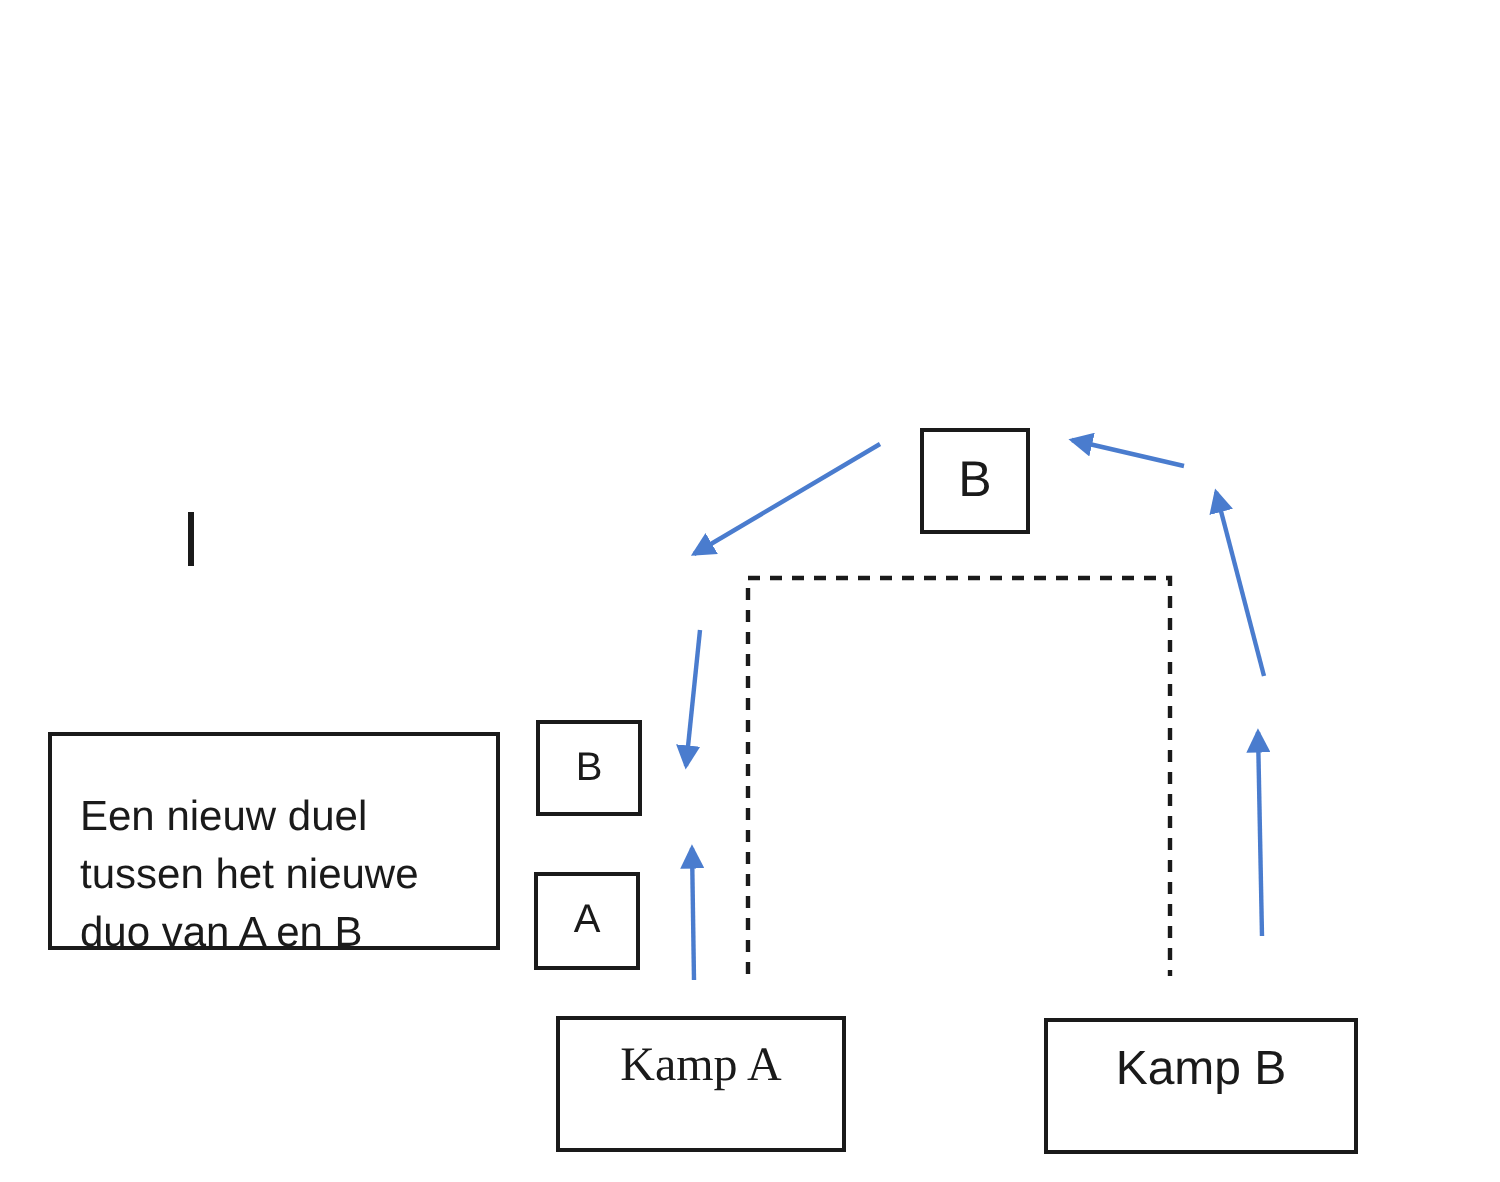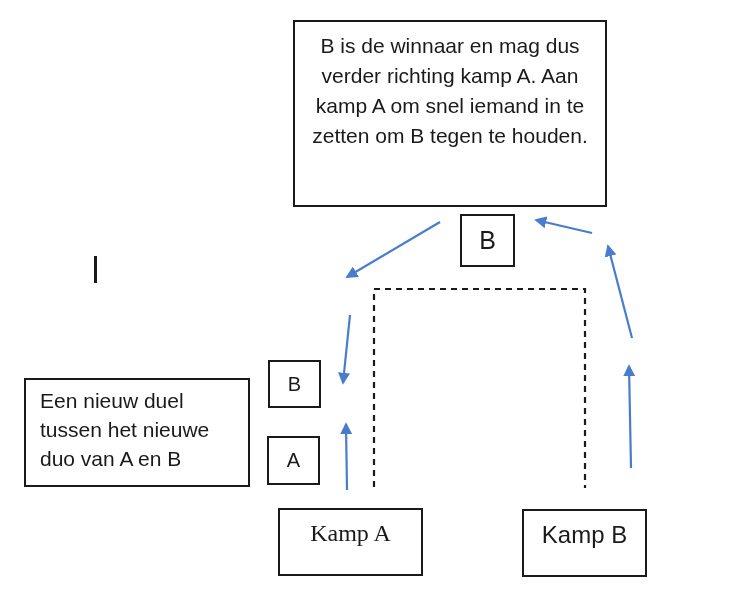--- a/index.html
+++ b/index.html
@@ -36,25 +36,25 @@
   .top-note {
     left: 293px;
     top: 20px;
     width: 314px;
     height: 187px;
     text-align: center;
     padding: 9px 10px 0 10px;
   }
   .left-note {
     left: 24px;
-    top: 378px;
+    top: 366px;
     width: 226px;
     height: 109px;
     text-align: left;
-    padding: 6px 12px 0 14px;
+    padding: 26px 12px 0 14px;
     line-height: 29px;
   }
   .left-note .note-inner {
     display: inline-block;
     max-width: 192px;
     text-align: left;
   }
   .letter-box {
     display: flex;
     align-items: center;
@@ -89,21 +89,21 @@
   .kamp-a-box {
     left: 278px;
     top: 508px;
     width: 145px;
     height: 68px;
     font-family: Liberation Serif, serif;
   }
   .kamp-b-box {
     left: 522px;
     top: 509px;
-    width: 125px;
+    width: 157px;
     height: 68px;
   }
   svg .arrow {
     stroke: var(--arrow, #4a7cce);
     stroke-width: 2.2;
     fill: none;
   }
   svg .dashed-field {
     stroke: var(--border, #1a1a1a);
     stroke-width: 2.2;
@@ -135,23 +135,20 @@
     <line class="cursor-mark" x1="95.5" y1="256" x2="95.5" y2="283"></line>
 
     <line class="arrow" x1="440" y1="222" x2="347" y2="277" marker-end="url(#arrowhead)"></line>
     <line class="arrow" x1="350" y1="315" x2="343" y2="383" marker-end="url(#arrowhead)"></line>
     <line class="arrow" x1="347" y1="490" x2="346" y2="424" marker-end="url(#arrowhead)"></line>
     <line class="arrow" x1="592" y1="233" x2="536" y2="220" marker-end="url(#arrowhead)"></line>
     <line class="arrow" x1="632" y1="338" x2="608" y2="246" marker-end="url(#arrowhead)"></line>
     <line class="arrow" x1="631" y1="468" x2="629" y2="366" marker-end="url(#arrowhead)"></line>
   </svg>
 
-  <div class="box note top-note">
-    <span>B is de winnaar en mag dus verder richting kamp A. Aan kamp A om snel iemand in te zetten om B tegen te houden.</span>
-  </div>
 
   <div class="box note left-note">
     <span class="note-inner">Een nieuw duel tussen het nieuwe duo van A en B</span>
   </div>
 
   <div class="box letter-box winner-box">
     <span>B</span>
   </div>
 
   <div class="box letter-box duo-b-box">

